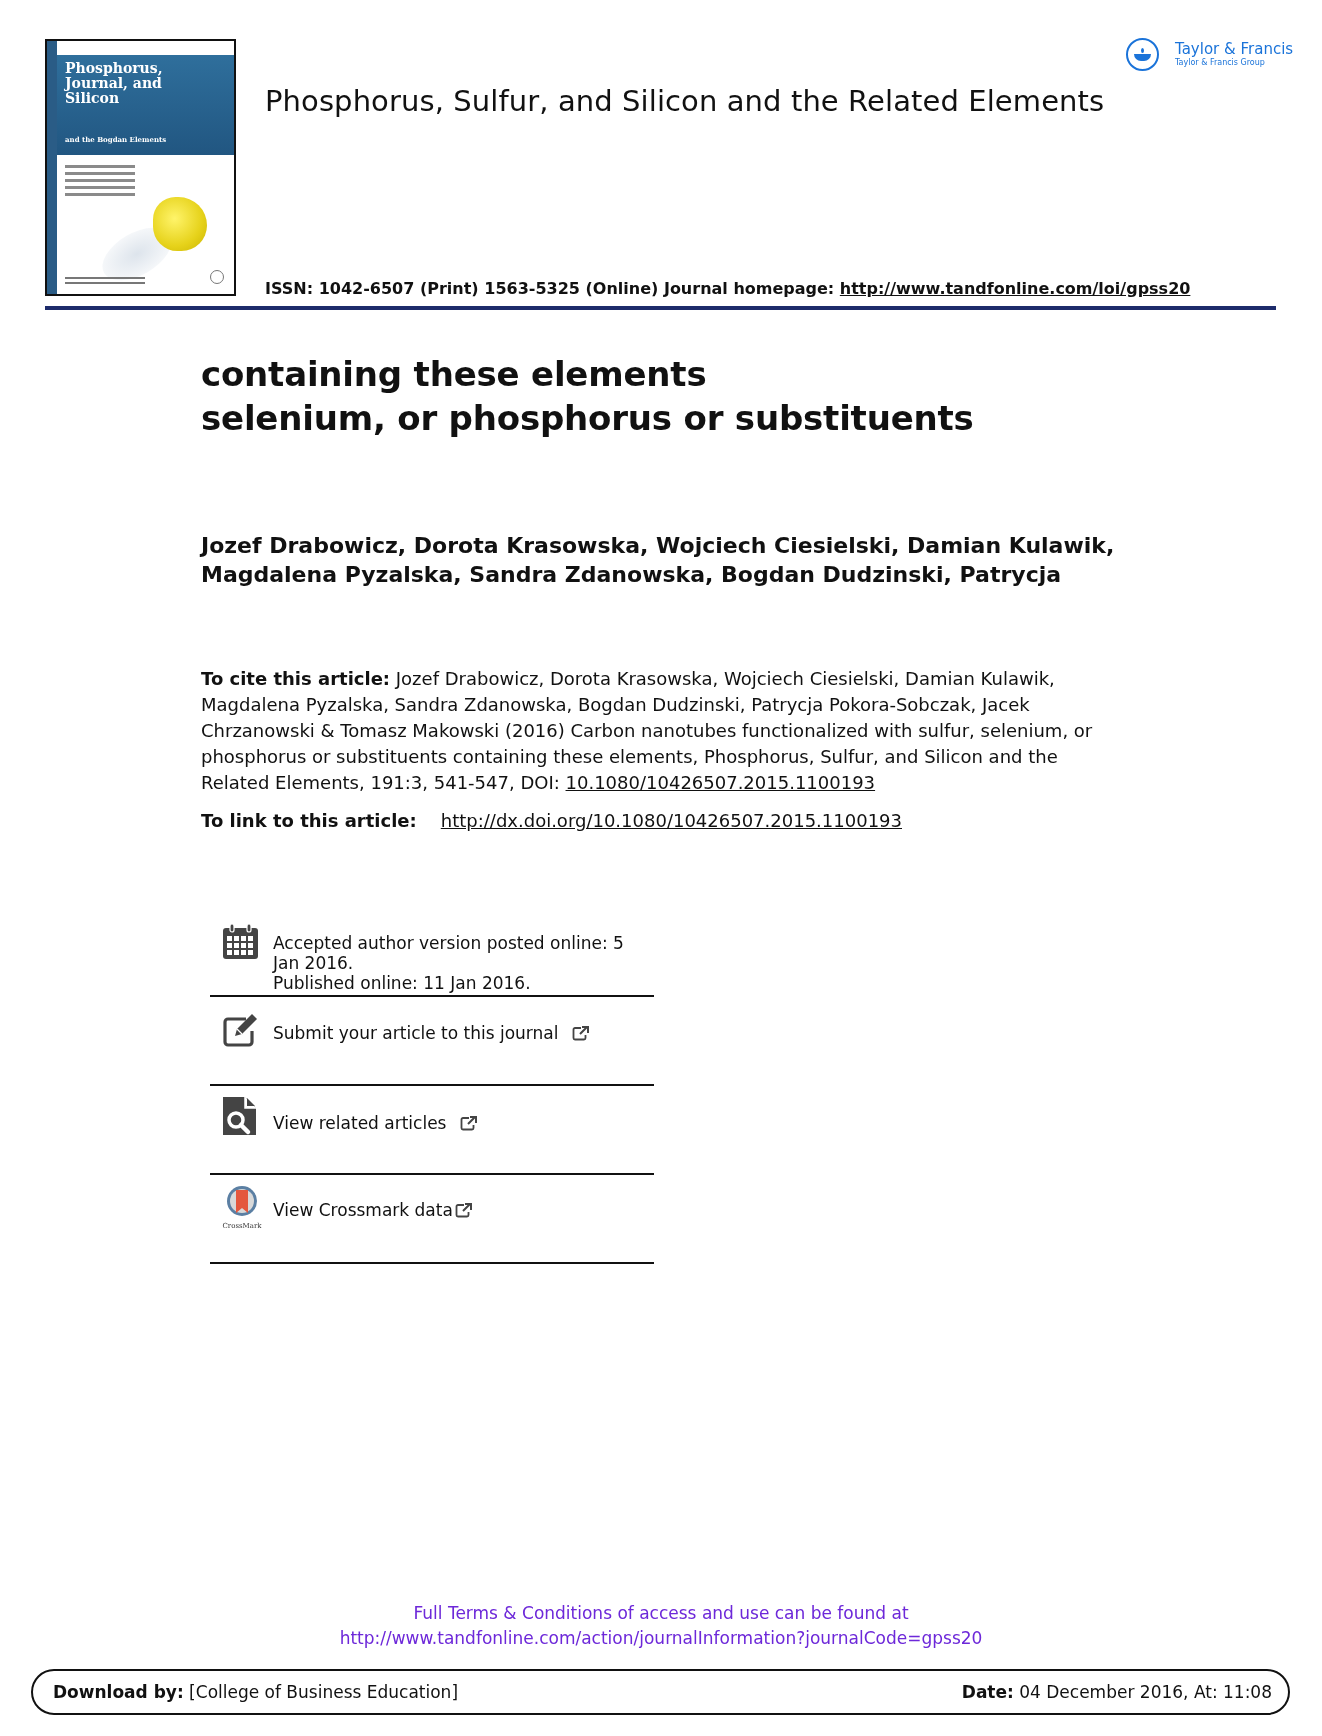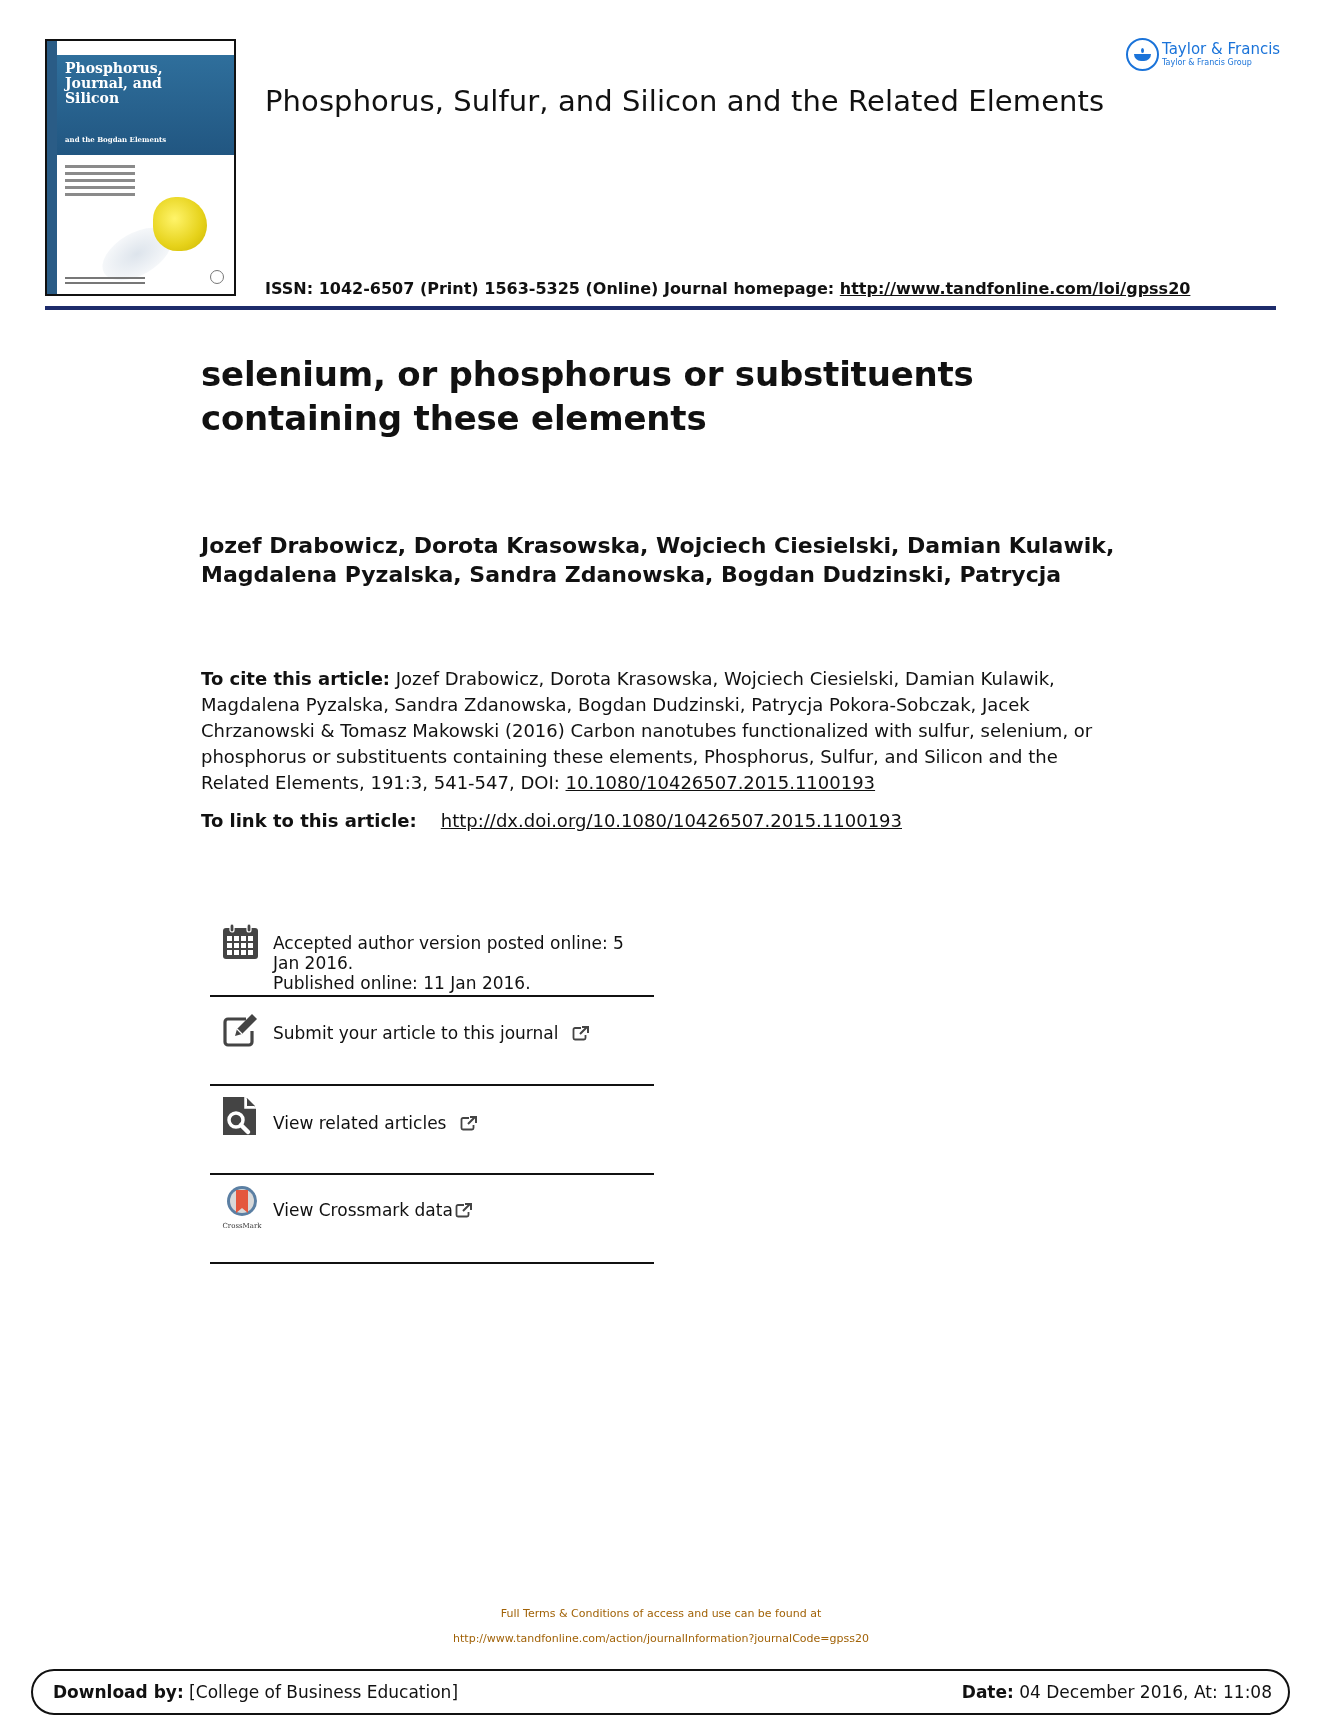--- a/index.html
+++ b/index.html
@@ -19,21 +19,21 @@
   .cover .shadow { position:absolute; left:52px; top:192px; width:76px; height:42px; border-radius:50%; background:radial-gradient(ellipse, #dde4ec, rgba(255,255,255,0)); transform:rotate(-30deg); }
   .cover .foot { position:absolute; left:18px; bottom:10px; width:80px; }
   .cover .foot div { height:2px; background:#777; margin-top:3px; }
   .cover .mini-logo { position:absolute; right:10px; bottom:10px; width:12px; height:12px; border:1px solid #777; border-radius:50%; }
 
   .journal-title { left:265px; top:84px; font-size:29px; font-weight:normal; color:#111; letter-spacing:0.1px; white-space:nowrap; }
   .issn { left:265px; top:279px; font-size:16px; font-weight:bold; white-space:nowrap; }
   .issn a { color:#111; text-decoration:underline; }
   .header-rule { left:45px; top:306px; width:1231px; height:4px; background:#1d2b6b; }
 
-  .tf-logo { left:1126px; top:38px; display:flex; align-items:center; gap:3px; }
+  .tf-logo { left:1126px; top:38px; display:flex; align-items:center; gap:16px; }
   .tf-circle { width:33px; height:33px; border:2px solid #1a73d9; border-radius:50%; box-sizing:border-box; position:relative; }
   .tf-circle .lamp { position:absolute; left:6px; top:14px; width:17px; height:7px; background:#1a73d9; border-radius:0 0 9px 9px; }
   .tf-circle .flame { position:absolute; left:13px; top:8px; width:3px; height:5px; background:#1a73d9; border-radius:50%; }
   .tf-text { color:#1a73d9; line-height:1; }
   .tf-main { font-size:15px; }
   .tf-sub { font-size:8px; margin-top:2px; }
 
   
   .article-title { left:201px; top:352px; width:920px; font-size:34px; font-weight:bold; line-height:44px; color:#111; letter-spacing:-0.2px; }
   .authors { left:201px; top:531px; width:960px; font-size:22px; font-weight:bold; line-height:29px; color:#111; }
@@ -44,21 +44,21 @@
   .link-row b { font-weight:bold; margin-right:24px; }
 
   
   .info { left:210px; top:905px; width:444px; }
   .info-row { position:relative; border-bottom:2px solid #111; box-sizing:border-box; }
   .info-row .ico { position:absolute; left:12px; width:38px; height:38px; color:#a21caf; }
   .info-row .txt { position:absolute; left:63px; font-size:17px; line-height:20px; color:#111; }
   .ext { display:inline-block; margin-left:8px; vertical-align:-2px; }
 
   
-  .terms { left:0; width:1322px; top:1601px; text-align:center; font-size:11px; line-height:25px; color:#a16207; }
+  .terms { left:0; width:1322px; top:1601px; text-align:center; font-size:17px; line-height:25px; color:#6d28d9; }
   .dl-box { left:31px; top:1669px; width:1259px; height:46px; border:2px solid #111; border-radius:23px; box-sizing:border-box; }
   .dl-left { position:absolute; left:20px; top:11px; font-size:17px; white-space:nowrap; }
   .dl-right { position:absolute; right:16px; top:11px; font-size:17px; white-space:nowrap; }
   .dl-box b { font-weight:bold; }
 </style>
 </head>
 <body>
 
 <div class="abs cover">
   <div class="spine"></div>
@@ -99,22 +99,22 @@
     <div class="flame"></div>
       <div class="lamp"></div>
   </div>
   <div class="tf-text">
     <div class="tf-main">Taylor &amp; Francis</div>
     <div class="tf-sub">Taylor &amp; Francis Group</div>
   </div>
 </div>
 
 <div class="abs article-title">
+  <div>containing these elements</div>
   <div>selenium, or phosphorus or substituents</div>
-  <div>containing these elements</div>
 </div>
 
 <div class="abs authors">
   <div>Jozef Drabowicz, Dorota Krasowska, Wojciech Ciesielski, Damian Kulawik,</div>
   <div>Magdalena Pyzalska, Sandra Zdanowska, Bogdan Dudzinski, Patrycja</div>
 </div>
 
 <div class="abs cite">
   <b>To cite this article:</b><span> Jozef Drabowicz, Dorota Krasowska, Wojciech Ciesielski, Damian Kulawik, Magdalena Pyzalska, Sandra Zdanowska, Bogdan Dudzinski, Patrycja Pokora-Sobczak, Jacek Chrzanowski &amp; Tomasz Makowski (2016) Carbon nanotubes functionalized with sulfur, selenium, or phosphorus or substituents containing these elements, Phosphorus, Sulfur, and Silicon and the Related Elements, 191:3, 541-547, DOI: </span><a>10.1080/10426507.2015.1100193</a>
 </div>

